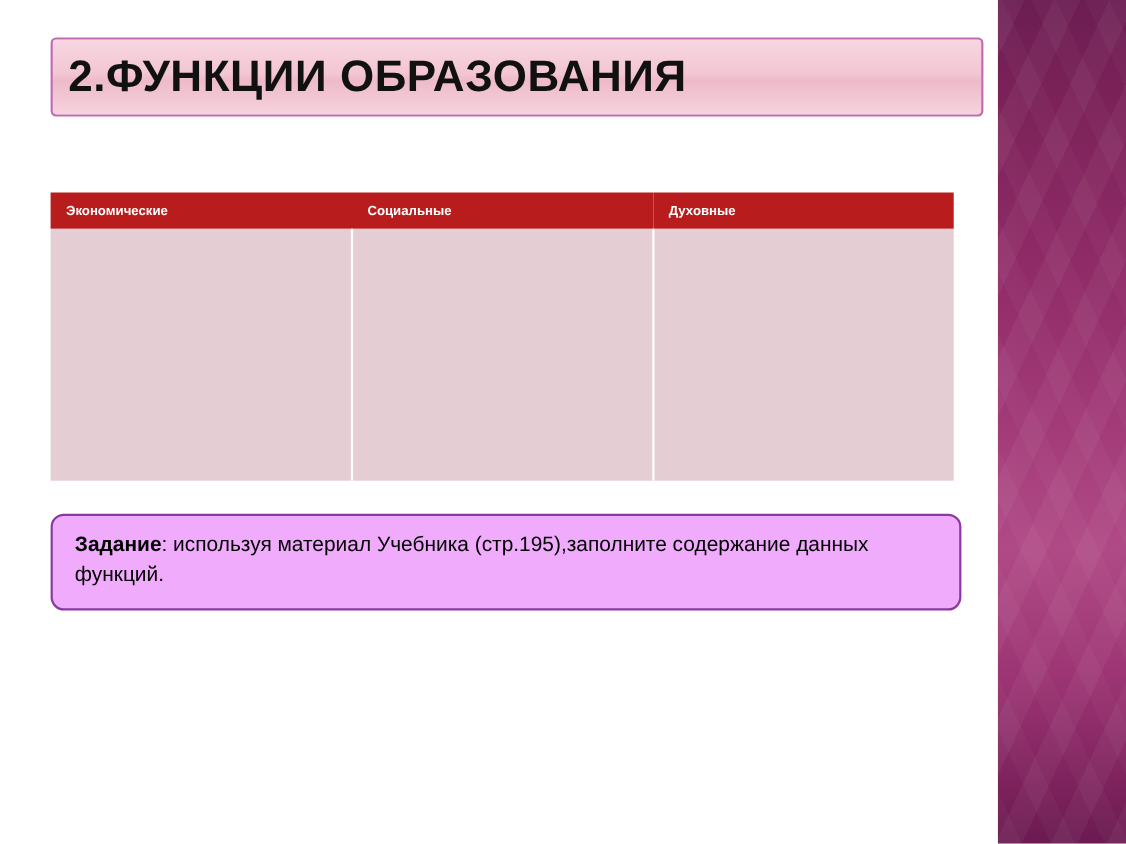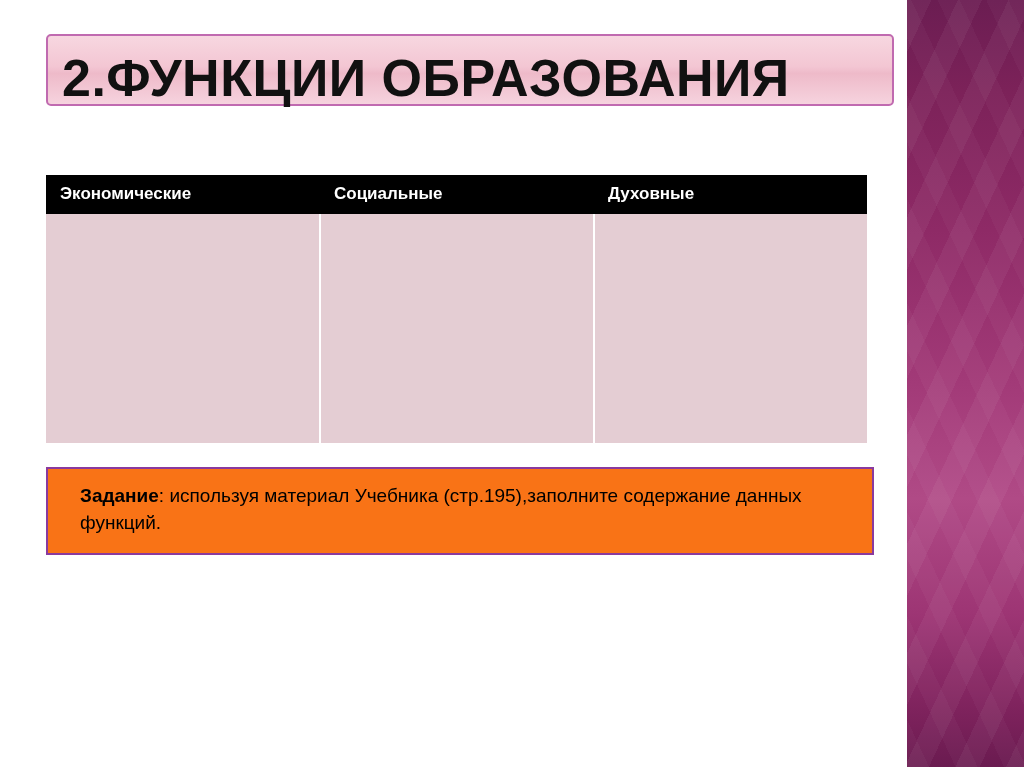--- a/index.html
+++ b/index.html
@@ -58,40 +58,40 @@
     border: 2px solid #c06ab0;
     border-radius: 5px;
     background: linear-gradient(to bottom, #f7d7e0 0%, #f3c6d3 45%, #eebac9 55%, #f6d3de 100%);
     box-sizing: border-box;
   }
   .title-text {
     position: absolute;
     left: 62px;
     top: 48px;
     width: 820px;
-    font-size: 52px;
+    font-size: 40px;
     font-weight: bold;
     color: #111111;
     letter-spacing: 0.5px;
     white-space: nowrap;
   }
 
   
   .table {
     position: absolute;
     left: 46px;
     top: 175px;
     width: 821px;
     border-collapse: collapse;
     table-layout: fixed;
   }
   .table th {
-    background: #000000;
+    background: #b91c1c;
     color: #ffffff;
-    font-size: 17px;
+    font-size: 12px;
     font-weight: bold;
     text-align: left;
     padding: 9px 0 10px 14px;
     border: none;
   }
   .table td {
     background: #e4cdd3;
     height: 227px;
     border-left: 2px solid #ffffff;
     vertical-align: top;
@@ -101,24 +101,24 @@
   }
   .col-1 { width: 274px; }
   .col-2 { width: 274px; }
   .col-3 { width: 273px; }
 
   
   .note-box {
     position: absolute;
     left: 46px;
     border: 2px solid #8a3a9e;
-    border-radius: 0;
-    background: #f97316;
+    border-radius: 12px;
+    background: #f0abfc;
     box-sizing: border-box;
-    padding: 14px 18px 14px 32px;
+    padding: 14px 18px 14px 20px;
   }
   .note-1 {
     top: 467px;
     width: 828px;
     height: 88px;
   }
   .note-2 {
     top: 573px;
     width: 828px;
     height: 88px;

